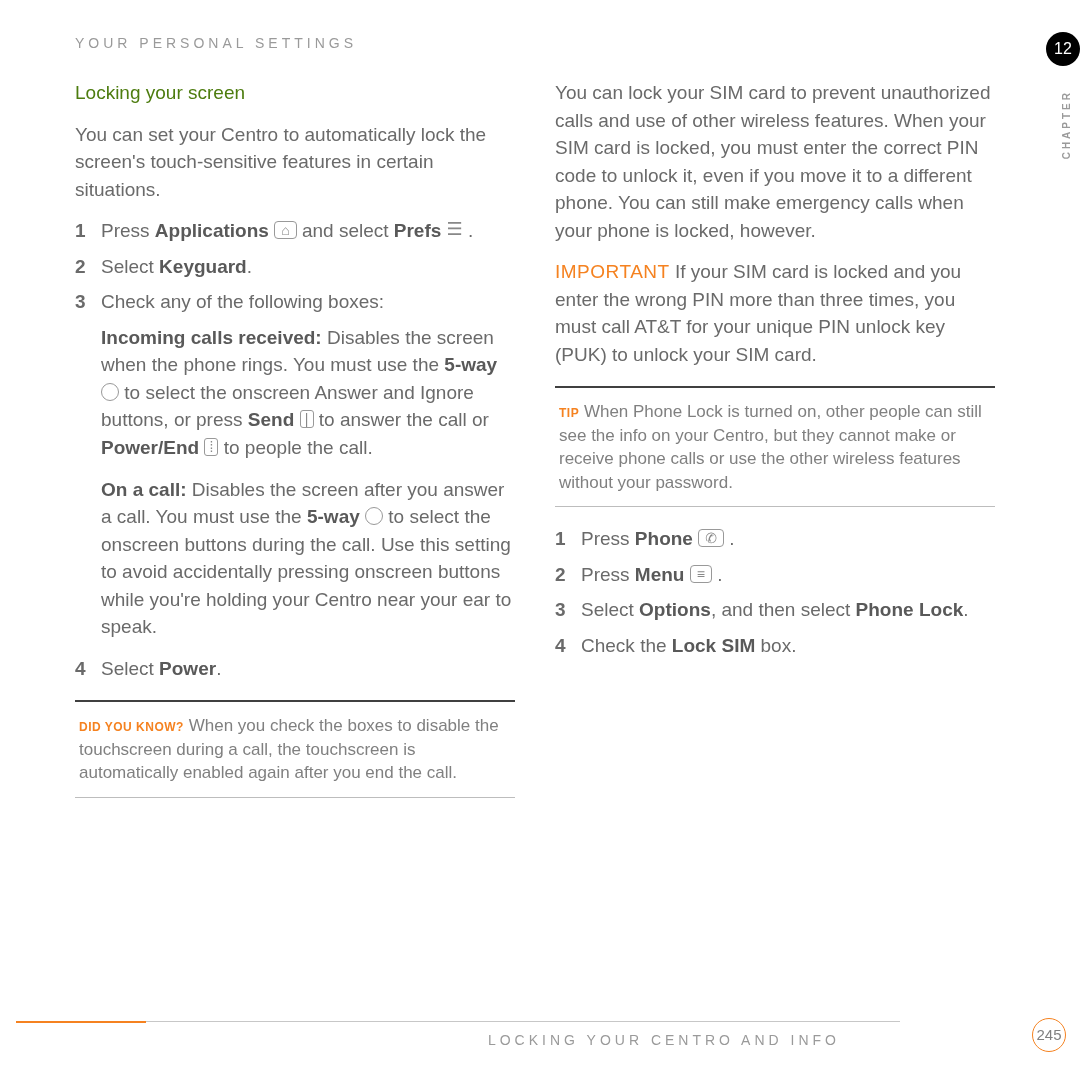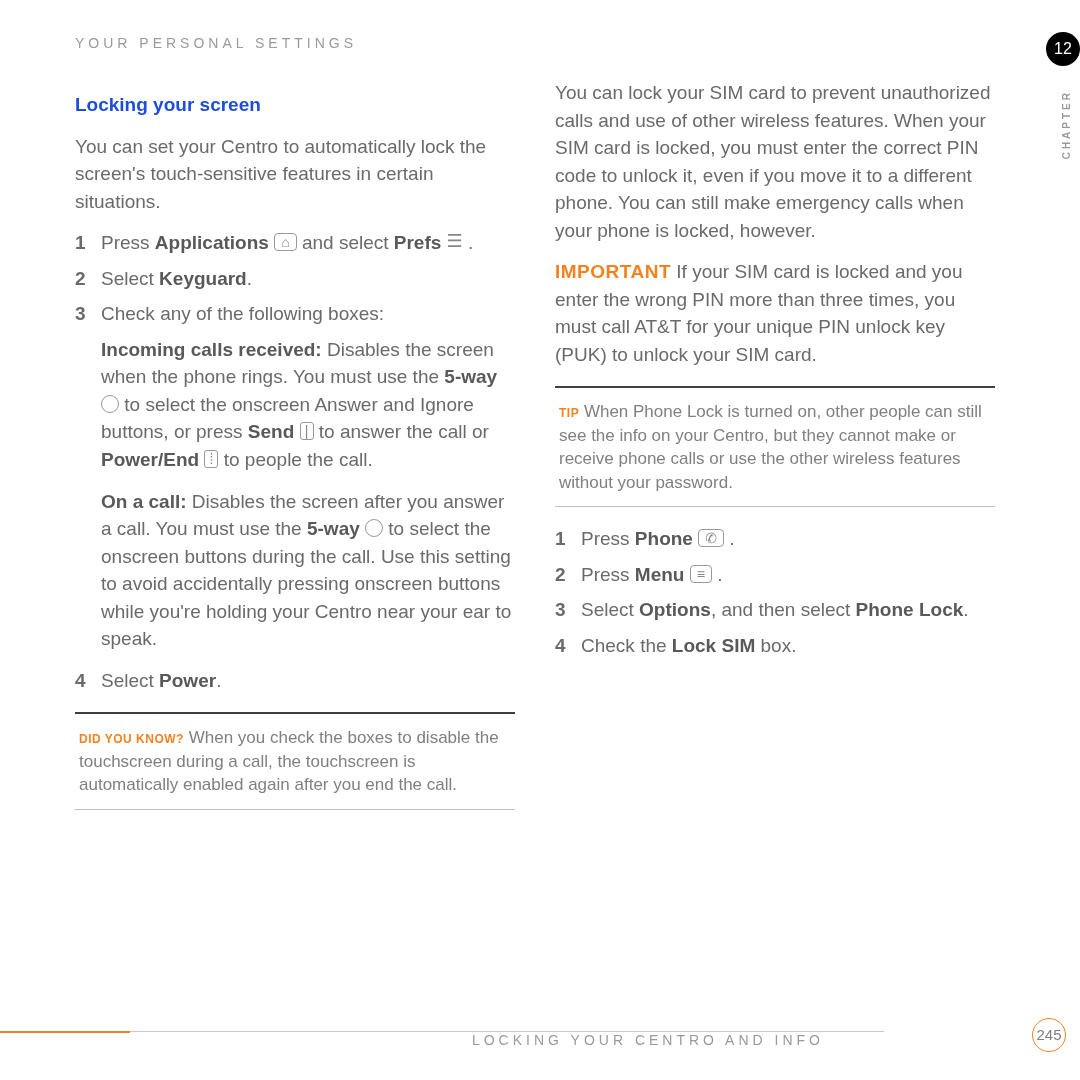--- a/index.html
+++ b/index.html
@@ -52,27 +52,27 @@
   }
   .cols {
     display: flex;
     gap: 40px;
   }
   .col {
     width: 440px;
     font-size: 19px;
     line-height: 1.45;
   }
-  .h { font-weight: bold; color: #1d4ed8; margin-bottom: 8px; margin-top: 12px; }
+  .h { font-weight: normal; color: #4d7c0f; margin-bottom: 8px; }
   .col p { margin-bottom: 14px; }
   .step { display: flex; margin-bottom: 8px; }
   .step .num { width: 26px; font-weight: bold; color: #6a6a6a; flex-shrink: 0; }
   .step .txt { flex: 1; }
   .b { font-weight: bold; color: #595959; }
-  .imp { font-weight: bold; color: #f58220; letter-spacing: 0.5px; }
+  .imp { font-weight: normal; color: #f58220; letter-spacing: 0.5px; }
   .tipbox {
     border-top: 2px solid #404040;
     border-bottom: 1px solid #bdbdbd;
     padding: 12px 4px;
     margin: 18px 0;
     font-size: 17px;
     color: #808080;
     line-height: 1.38;
   }
   .tipbox .tag { font-weight: bold; color: #f58220; font-size: 12px; letter-spacing: 0.5px; }
@@ -89,24 +89,25 @@
     height: 18px;
     background: #fff;
     position: relative;
     top: -2px;
   }
   .ico.round { border-radius: 50%; width: 18px; padding: 0; text-align: center; }
   .ico.tall { border-radius: 3px; width: 14px; padding: 0; text-align: center; }
   .ico.none { border: none; padding: 0; font-size: 18px; }
   .footer {
     position: absolute;
-    left: 0;
+    left: 16px;
     bottom: 32px;
     width: 884px;
     border-top: 1px solid #c7c7c7;
+    padding-top: 10px;
   }
   .footer-orange {
     position: absolute;
     left: 0;
     top: -1px;
     width: 130px;
     border-top: 2px solid #f58220;
   }
   .footer-text {
     text-align: right;

